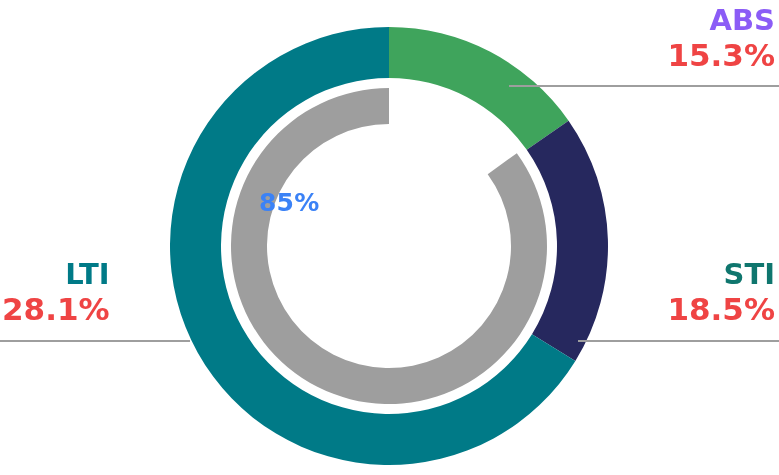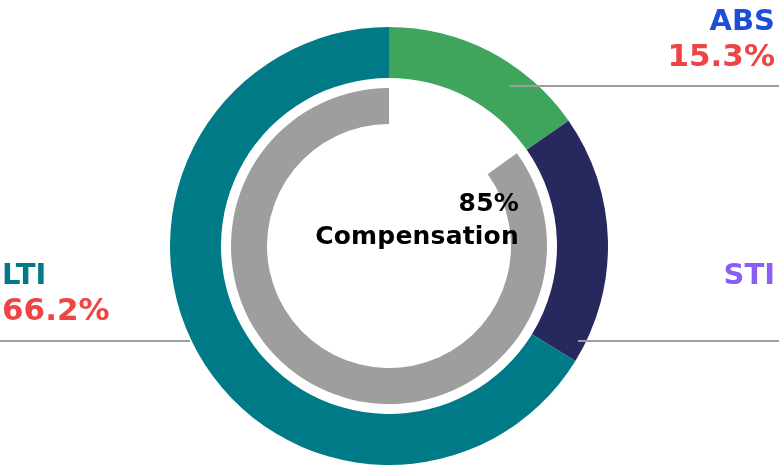--- a/index.html
+++ b/index.html
@@ -23,22 +23,22 @@
     top: 0;
     width: 779px;
     height: 475px;
     display: block;
   }
   .center-text {
     position: absolute;
     left: 259px;
     top: 186px;
     width: 260px;
-    text-align: right;
-    color: #000000;
+    text-align: left;
+    color: #3b82f6;
     font-weight: bold;
     font-size: 25px;
     line-height: 33px;
     letter-spacing: 0.2px;
     pointer-events: none;
   }
   .callout {
     position: absolute;
     font-weight: bold;
     white-space: nowrap;
@@ -104,34 +104,34 @@
         <path d="M 568.57 120.64 A 219 219 0 0 1 575.37 361.01 L 531.97 334.23 A 168 168 0 0 0 526.75 149.83 Z" fill="#26285E"></path>
         <path d="M 575.37 361.01 A 219 219 0 1 1 389.00 27.00 L 389.00 78.00 A 168 168 0 1 0 531.97 334.23 Z" fill="#007A87"></path>
       </g>
     <g id="inner-ring">
         <path d="M 516.82 153.13 A 158 158 0 1 1 389.00 88.00 L 389.00 124.00 A 122 122 0 1 0 487.70 174.29 Z" fill="#9E9E9E"></path>
       </g>
   </svg>
 
   <div class="center-text">
     <div>85%</div>
-    <div>Compensation</div>
   </div>
 
   <div class="leader" id="leader-abs" style="background: rgb(158, 158, 158);"></div>
   <div class="leader" id="leader-sti" style="background: rgb(158, 158, 158);"></div>
   <div class="leader" id="leader-lti" style="background: rgb(158, 158, 158);"></div>
 
   <div class="callout right" id="callout-abs">
-    <span class="cat" style="color: #1d4ed8;">ABS</span>
+    <span class="cat" style="color: #8b5cf6;">ABS</span>
     <span class="val">15.3%</span>
   </div>
 
   <div class="callout right" id="callout-sti">
-    <span class="cat" style="color: #8b5cf6;">STI</span>
+    <span class="cat" style="color: #0f766e;">STI</span>
+    <span class="val">18.5%</span>
   </div>
 
   <div class="callout left" id="callout-lti">
-    <span class="cat" style="color: rgb(0, 122, 135);">LTI</span>
-    <span class="val">66.2%</span>
+    <span class="cat" style="color: rgb(0, 122, 135); text-align: right;">LTI</span>
+    <span class="val">28.1%</span>
   </div>
 
 </div>
 
 </body></html>

